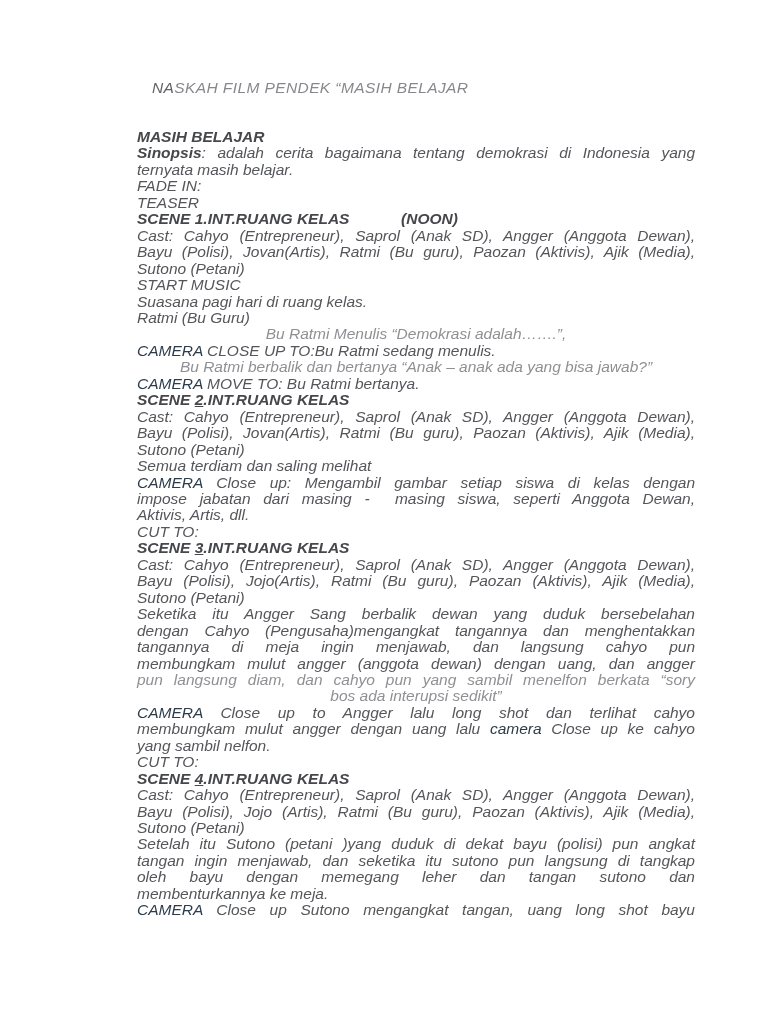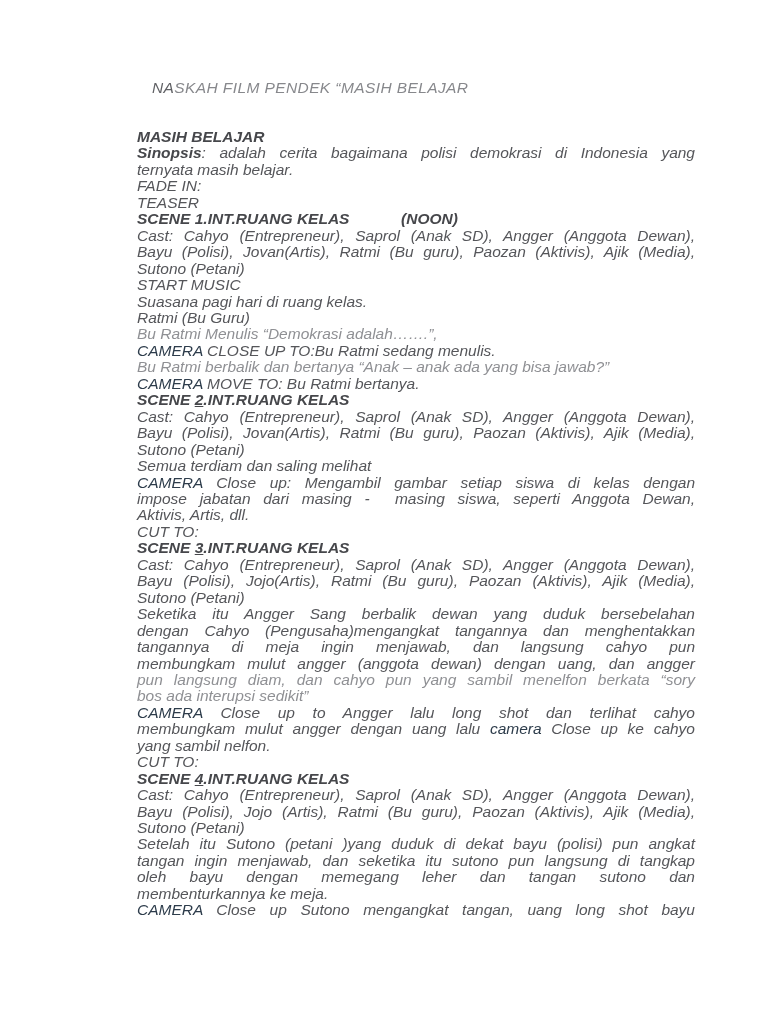--- a/index.html
+++ b/index.html
@@ -14,32 +14,32 @@
     margin-left:37px;
   }
   .doc-body{
     position:absolute;left:115px;top:129px;width:558px;
     font-size:15.5px;line-height:16.45px;color:#55565a;margin-left:22px;
   }
   .line{white-space:pre-wrap;min-height:16.45px;}
   .line.j{text-align:justify;text-align-last:justify;}
   .b{font-weight:bold;color:#46474b;}
   .u{text-decoration:underline;}
-  .light{color:#8f9094;}
+  .light{color:#8f9094;text-align:center;}
   .link{color:#2d3c4b;}
   .title-dark{color:#606165;}
 </style>
 </head>
 <body>
 
 <div class="sheet">
   <div class="title-line"><span class="title-dark">NA</span><span>SKAH FILM PENDEK “MASIH BELAJAR</span></div>
   <div class="doc-body">
       <div class="line"><span class="b">MASIH BELAJAR</span></div>
-      <div class="line j"><span class="b">Sinopsis</span><span>: adalah cerita bagaimana polisi demokrasi di Indonesia yang</span></div>
+      <div class="line j"><span class="b">Sinopsis</span><span>: adalah cerita bagaimana tentang demokrasi di Indonesia yang</span></div>
       <div class="line"><span>ternyata masih belajar.</span></div>
       <div class="line"><span>FADE IN:</span></div>
       <div class="line"><span>TEASER</span></div>
       <div class="line"><span class="b">SCENE 1.INT.RUANG KELAS            (NOON)</span></div>
       <div class="line j"><span>Cast: Cahyo (Entrepreneur), Saprol (Anak SD), Angger (Anggota Dewan),</span></div>
       <div class="line j"><span>Bayu (Polisi), Jovan(Artis), Ratmi (Bu guru), Paozan (Aktivis), Ajik (Media),</span></div>
       <div class="line"><span>Sutono (Petani)</span></div>
       <div class="line"><span>START MUSIC</span></div>
       <div class="line"><span>Suasana pagi hari di ruang kelas.</span></div>
       <div class="line"><span>Ratmi (Bu Guru)</span></div>

